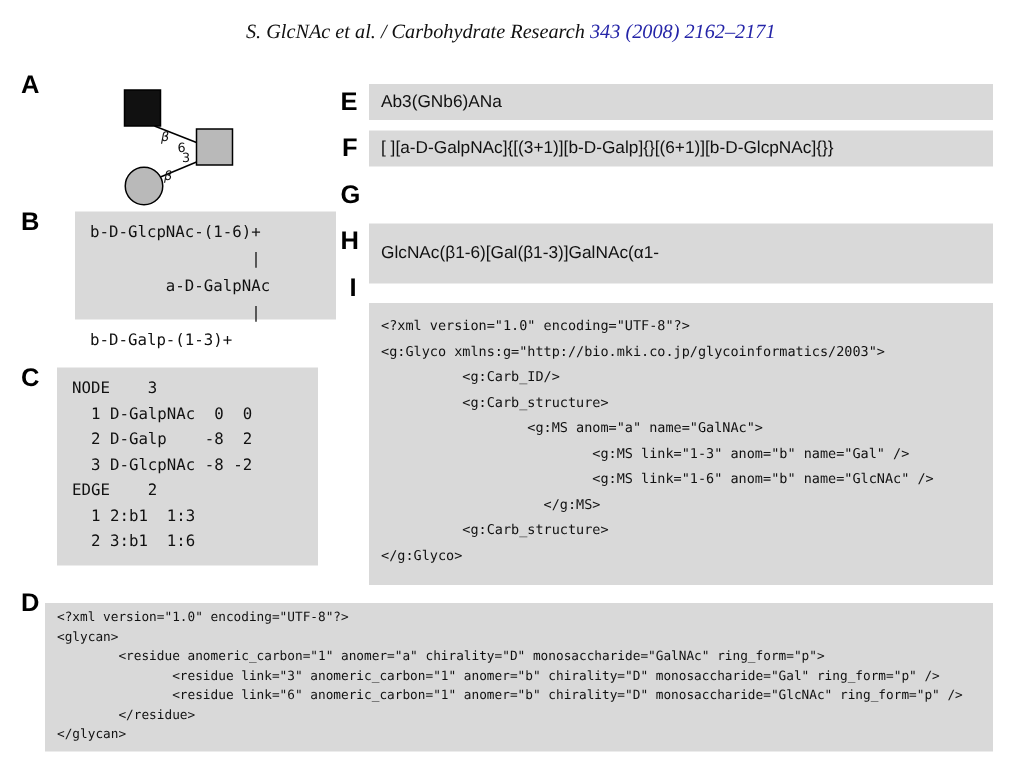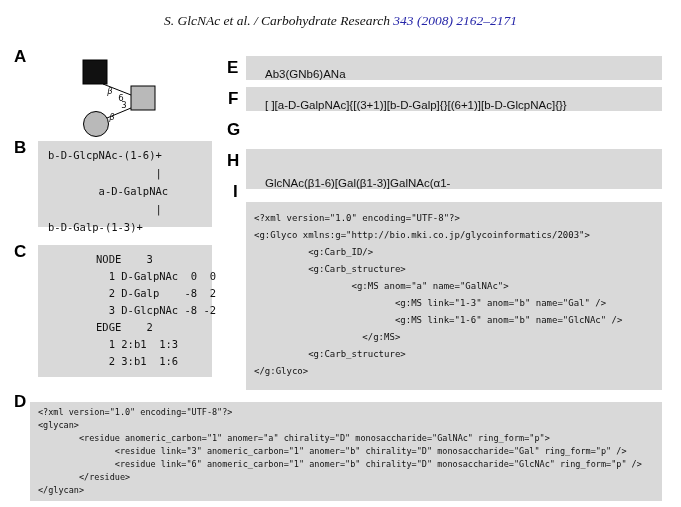--- a/index.html
+++ b/index.html
@@ -3,24 +3,24 @@
 <meta charset="utf-8">
 <style>
   html,body{margin:0;padding:0;background:#ffffff;}
   .page{position:relative;width:681px;height:507px;background:#ffffff;overflow:hidden;
         font-family:"Liberation Sans",sans-serif;color:#111;}
   .header{position:absolute;top:13px;left:0;width:100%;text-align:center;
           font-family:"Liberation Serif",serif;font-style:italic;font-size:13.5px;color:#111;}
   .plabel{position:absolute;font-weight:bold;font-size:17px;color:#000;
           font-family:"Liberation Sans",sans-serif;}
   .gbox{position:absolute;background:#d9d9d9;box-sizing:border-box;}
-  .lbox{display:flex;align-items:flex-end;padding:0 19px;font-size:11.5px;color:#111;}
+  .lbox{display:flex;align-items:center;padding:0 8px;font-size:11.5px;color:#111;}
   pre{margin:0;color:#111;}
   .pre-b{font:10.5px/18px "DejaVu Sans Mono",monospace;padding:5px 10px;}
-  .pre-c{font:10.5px/17px "DejaVu Sans Mono",monospace;padding:6px 10px;margin-left:48px;}
+  .pre-c{font:10.5px/17px "DejaVu Sans Mono",monospace;padding:6px 10px;}
   .pre-d{font:8.5px/13px "DejaVu Sans Mono",monospace;padding:4px 8px;}
   .pre-i{font:9px/17px "DejaVu Sans Mono",monospace;padding:8px 8px;}
   .glysvg{position:absolute;left:70px;top:55px;}
   .glysvg text{font-family:"DejaVu Sans",sans-serif;font-size:8.5px;fill:#111;}
 </style>
 </head>
 <body>
 
 <div class="page">
 
@@ -43,21 +43,21 @@
     <line x1="37" y1="63" x2="61" y2="53" stroke="#000" stroke-width="1"></line>
     <rect x="13" y="5" width="24" height="24" fill="#111111" stroke="#000"></rect>
     <rect x="61" y="31" width="24" height="24" fill="#b9b9b9" stroke="#000"></rect>
     <circle cx="26" cy="69" r="12.5" fill="#b9b9b9" stroke="#000"></circle>
     <text x="40" y="39" text-anchor="middle" font-style="italic">β</text>
     <text x="51" y="46" text-anchor="middle">6</text>
     <text x="42" y="65" text-anchor="middle" font-style="italic">β</text>
     <text x="54" y="53" text-anchor="middle">3</text>
   </svg>
 
-  <div class="gbox" style="left:38px;top:141px;width:174px;height:86px">
+  <div class="gbox" style="left:50px;top:141px;width:174px;height:72px">
     <pre class="pre-b">b-D-GlcpNAc-(1-6)+
                  |
         a-D-GalpNAc
                  |
 b-D-Galp-(1-3)+</pre>
   </div>
 
   <div class="gbox" style="left:38px;top:245px;width:174px;height:132px">
     <pre class="pre-c">NODE    3
   1 D-GalpNAc  0  0

